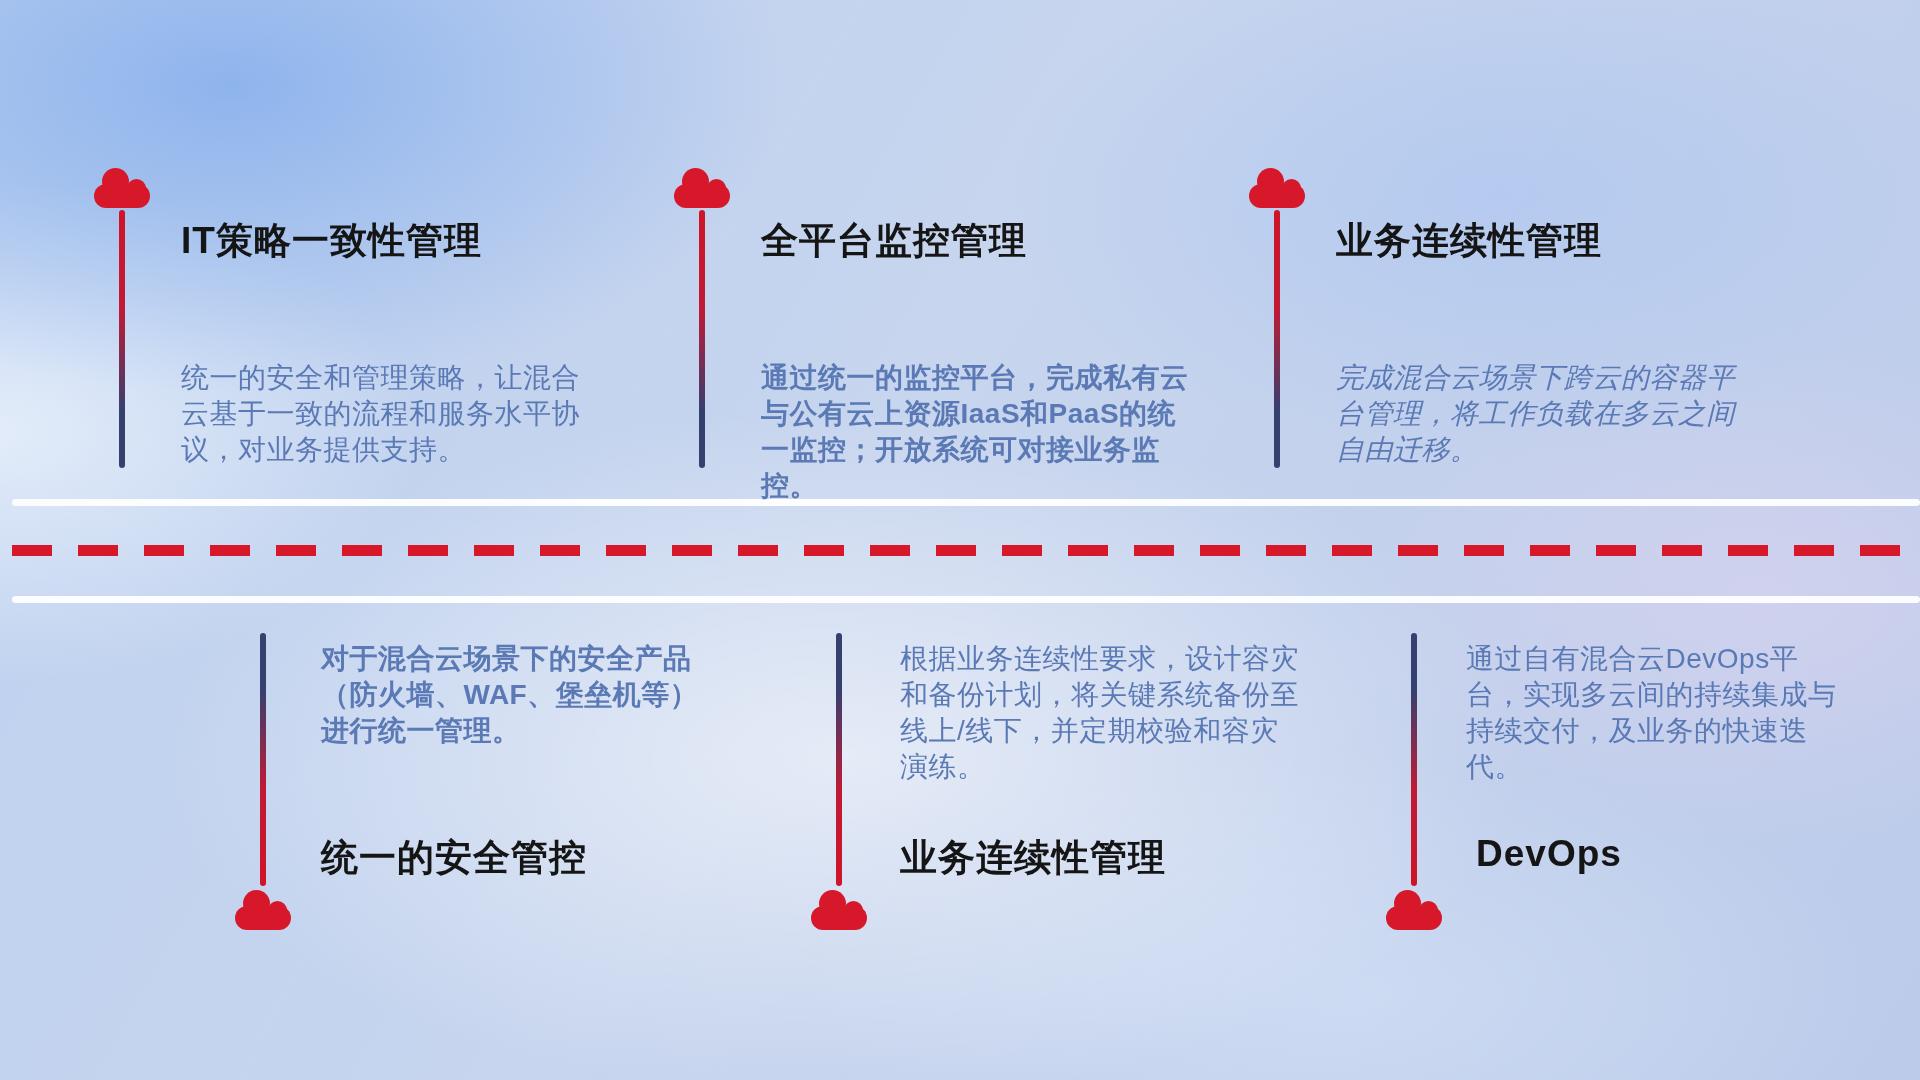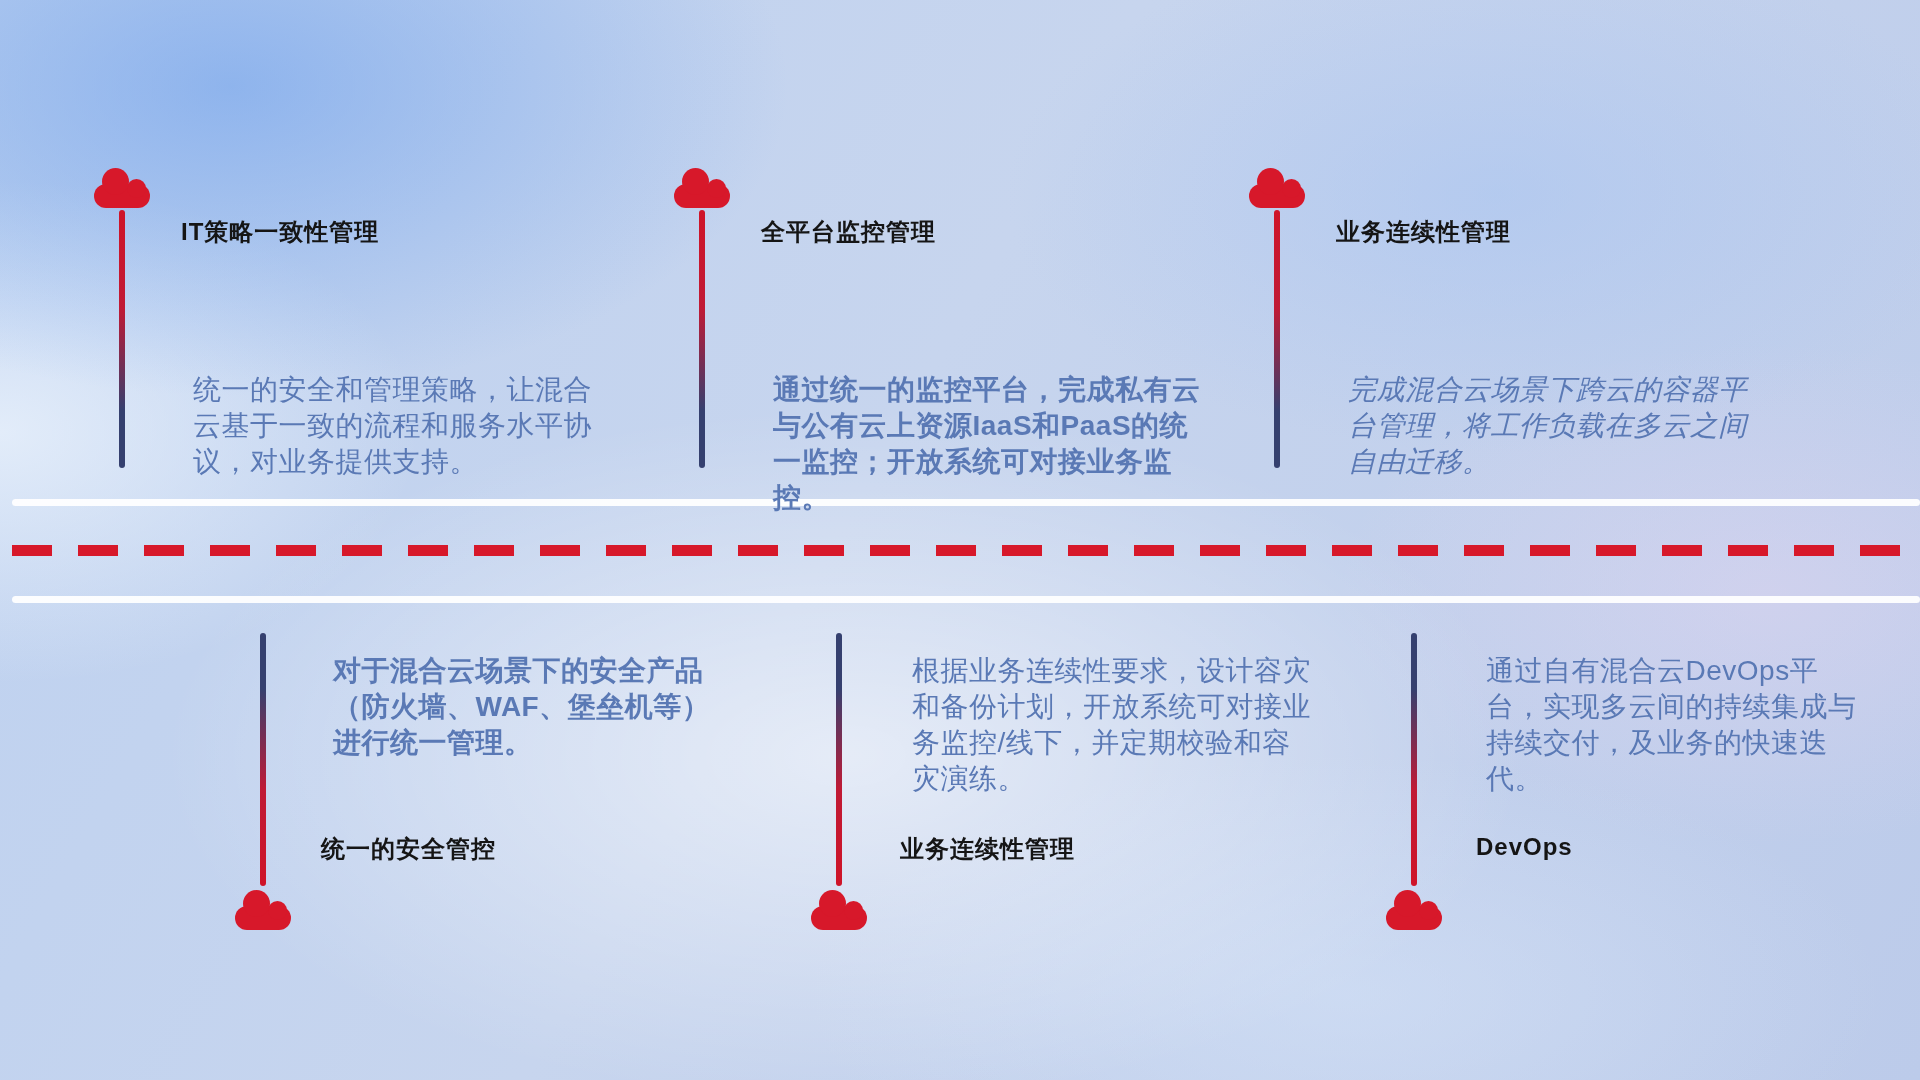--- a/index.html
+++ b/index.html
@@ -86,29 +86,29 @@
   .item.top .stem {
     background: linear-gradient(180deg, #cf1428 0%, #c01a35 38%, var(--navy) 78%, var(--navy) 100%);
   }
   .item.bottom .stem {
     background: linear-gradient(0deg, #cf1428 0%, #c01a35 38%, var(--navy) 78%, var(--navy) 100%);
   }
 
   .title {
     position: absolute;
     margin: 0;
-    font-size: 24px;
+    font-size: 37px;
     font-weight: 700;
     color: var(--title);
     letter-spacing: 1px;
     white-space: nowrap;
   }
   .desc {
     position: absolute;
-    margin: 12px;
+    margin: 0;
     font-size: 28px;
     line-height: 36px;
     color: var(--desc);
     letter-spacing: 0.5px;
   }
 
   
   .item.top .cloud { left: 0; top: 0; }
   .item.top .stem  { left: 25px; top: 42px; height: 258px; }
   .item.top .title { left: 87px; top: 48px; }
@@ -127,21 +127,21 @@
   .item.bottom .desc  { top: 8px; }
   .item.bottom .title { top: 200px; }
 
   .i4 { left: 235px;  top: 633px; }
   .i5 { left: 811px;  top: 633px; }
   .i6 { left: 1386px; top: 633px; }
   .i4 .desc  { left: 86px; width: 382px; font-weight: bold; }
   .i4 .title { left: 86px; text-align: center; }
   .i5 .desc  { left: 89px; width: 405px; }
   .i5 .title { left: 89px; }
-  .i6 .desc  { left: 88px; width: 378px; }
+  .i6 .desc  { left: 80px; width: 378px; }
   .i6 .title { left: 90px; }
 </style>
 </head>
 <body>
 
 <div class="stage">
 
   <div class="road-line top"></div>
   <div class="road-dashed"></div>
   <div class="road-line bottom"></div>
@@ -170,21 +170,21 @@
   <div class="item bottom i4">
     <div class="stem"></div>
     <div class="cloud"></div>
     <p class="desc">对于混合云场景下的安全产品（防火墙、WAF、堡垒机等）进行统一管理。</p>
     <h2 class="title">统一的安全管控</h2>
   </div>
 
   <div class="item bottom i5">
     <div class="stem"></div>
     <div class="cloud"></div>
-    <p class="desc">根据业务连续性要求，设计容灾和备份计划，开放系统可对接业务监控/线下，并定期校验和容灾演练。</p>
+    <p class="desc">根据业务连续性要求，设计容灾和备份计划，将关键系统备份至线上/线下，并定期校验和容灾演练。</p>
     <h2 class="title">业务连续性管理</h2>
   </div>
 
   <div class="item bottom i6">
     <div class="stem"></div>
     <div class="cloud"></div>
     <p class="desc">通过自有混合云DevOps平台，实现多云间的持续集成与持续交付，及业务的快速迭代。</p>
     <h2 class="title">DevOps</h2>
   </div>
 

